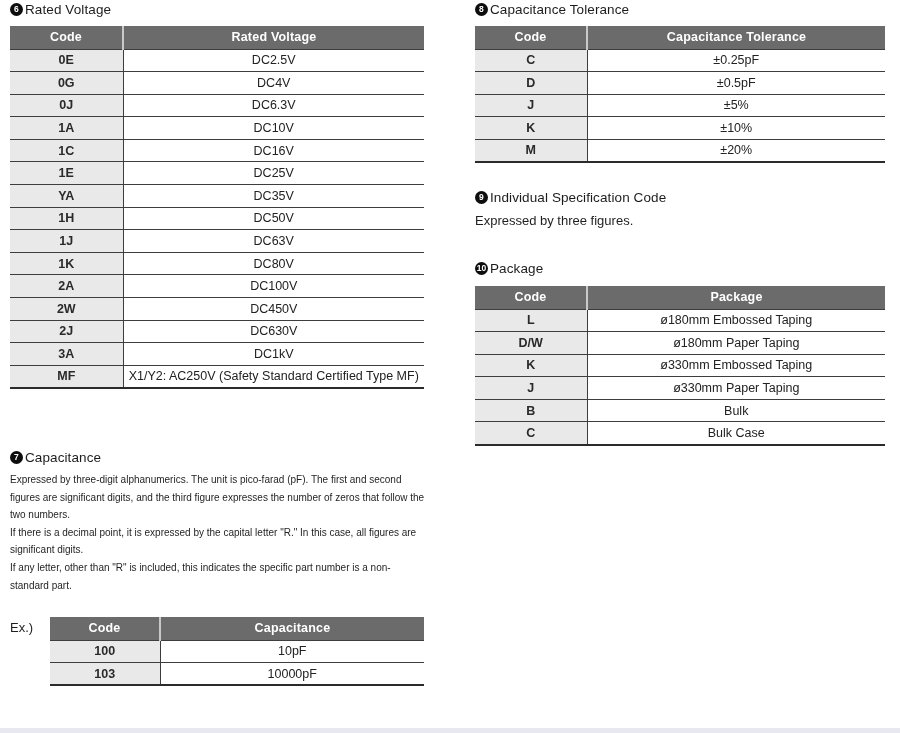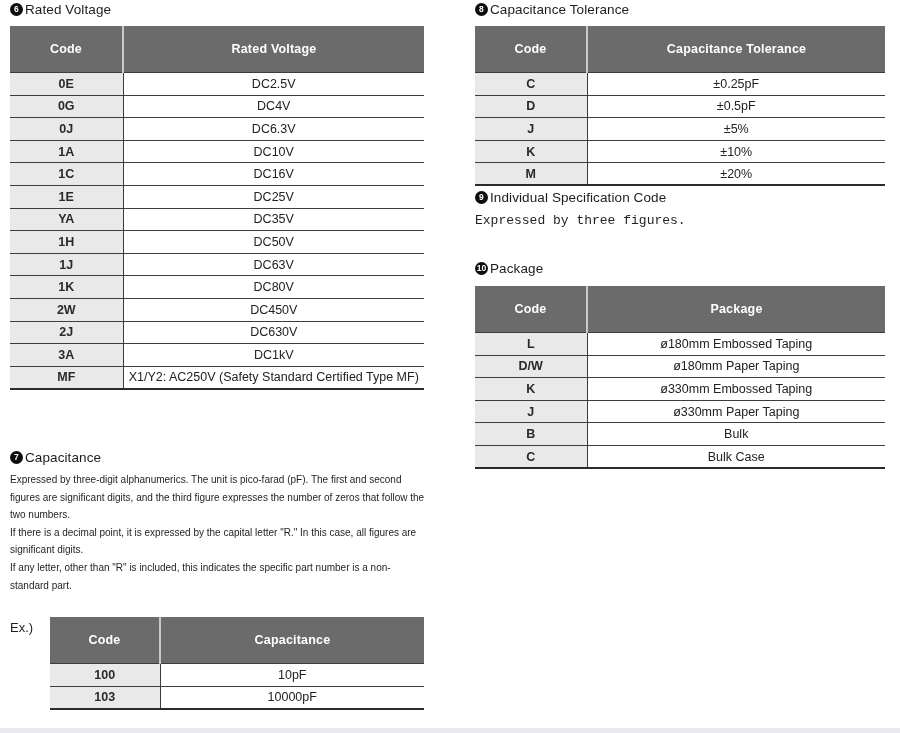--- a/index.html
+++ b/index.html
@@ -15,35 +15,35 @@
     font-size:13.5px; color:#1c1c1c; letter-spacing:0.1px;
   }
   .numicon {
     width:13px; height:13px; border-radius:50%; background:#0d0d0d; color:#fff;
     display:inline-flex; align-items:center; justify-content:center;
     font-size:8.5px; font-weight:bold; flex:none; line-height:1;
   }
   table { border-collapse:collapse; table-layout:fixed; border-bottom:2.5px solid #2b2b2b; }
   th {
     background:#6b6b6b; color:#fff; font-weight:bold; font-size:12.5px;
-    height:23px; text-align:center; padding:16px 2px; letter-spacing:0.2px;
+    height:23px; text-align:center; padding:4px 2px; letter-spacing:0.2px;
   }
   th:first-child { border-right:2px solid #c9c9c9; }
   td {
     height:22.6px; font-size:12.5px; text-align:center; padding:0 2px;
     border-top:1px solid #3d3d3d; color:#222; overflow:hidden; white-space:nowrap;
   }
   td.code { background:#e9e9e9; font-weight:bold; border-right:1.5px solid #3d3d3d; color:#2a2a2a; }
   td.value { background:#fff; }
   .t-voltage  { width:414px; } .t-voltage  th:first-child { width:113px; }
   .t-tol      { width:410px; } .t-tol      th:first-child { width:112px; }
   .t-pkg      { width:410px; } .t-pkg      th:first-child { width:112px; }
   .t-ex       { width:374px; } .t-ex       th:first-child { width:110px; }
   .para { width:418px; font-size:10px; line-height:17.6px; color:#1f1f1f; }
-  .body-text { font-size:13px; color:#1f1f1f;font-family:Liberation Mono, monospace; }
+  .body-text { font-size:13px; color:#1f1f1f; }
   .ex-label { font-size:13px; color:#1f1f1f; }
   .bottom-strip { left:0; top:728px; width:900px; height:5px; background:#e8e8f1; }
 </style>
 </head>
 <body>
 
 <div class="page">
 
   <div class="abs sec-heading" style="left:10px; top:2px;">
     <span class="numicon">6</span>
@@ -91,20 +91,24 @@
         </tr>
         <tr>
           <td class="code">1J</td>
           <td class="value">DC63V</td>
         </tr>
         <tr>
           <td class="code">1K</td>
           <td class="value">DC80V</td>
         </tr>
         <tr>
+          <td class="code">2A</td>
+          <td class="value">DC100V</td>
+        </tr>
+        <tr>
           <td class="code">2W</td>
           <td class="value">DC450V</td>
         </tr>
         <tr>
           <td class="code">2J</td>
           <td class="value">DC630V</td>
         </tr>
         <tr>
           <td class="code">3A</td>
           <td class="value">DC1kV</td>

